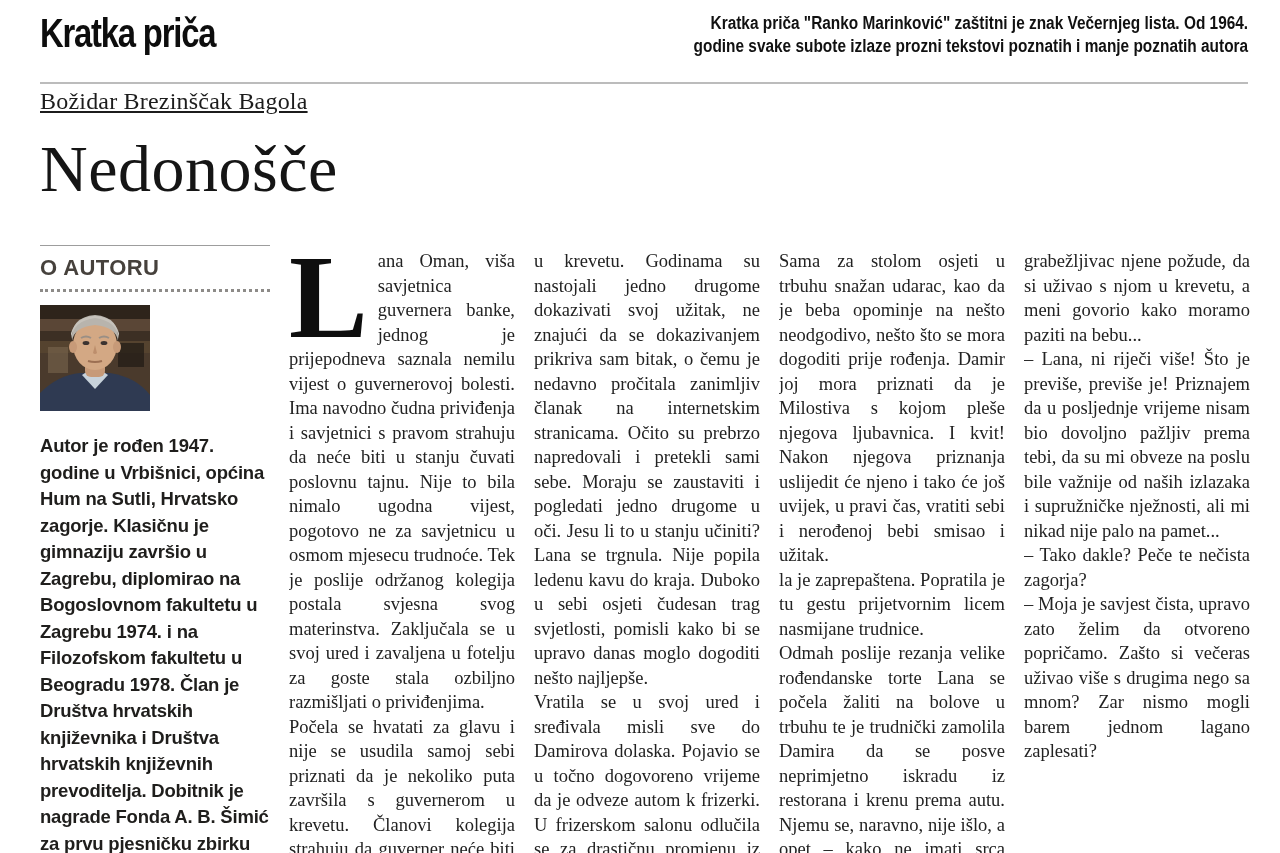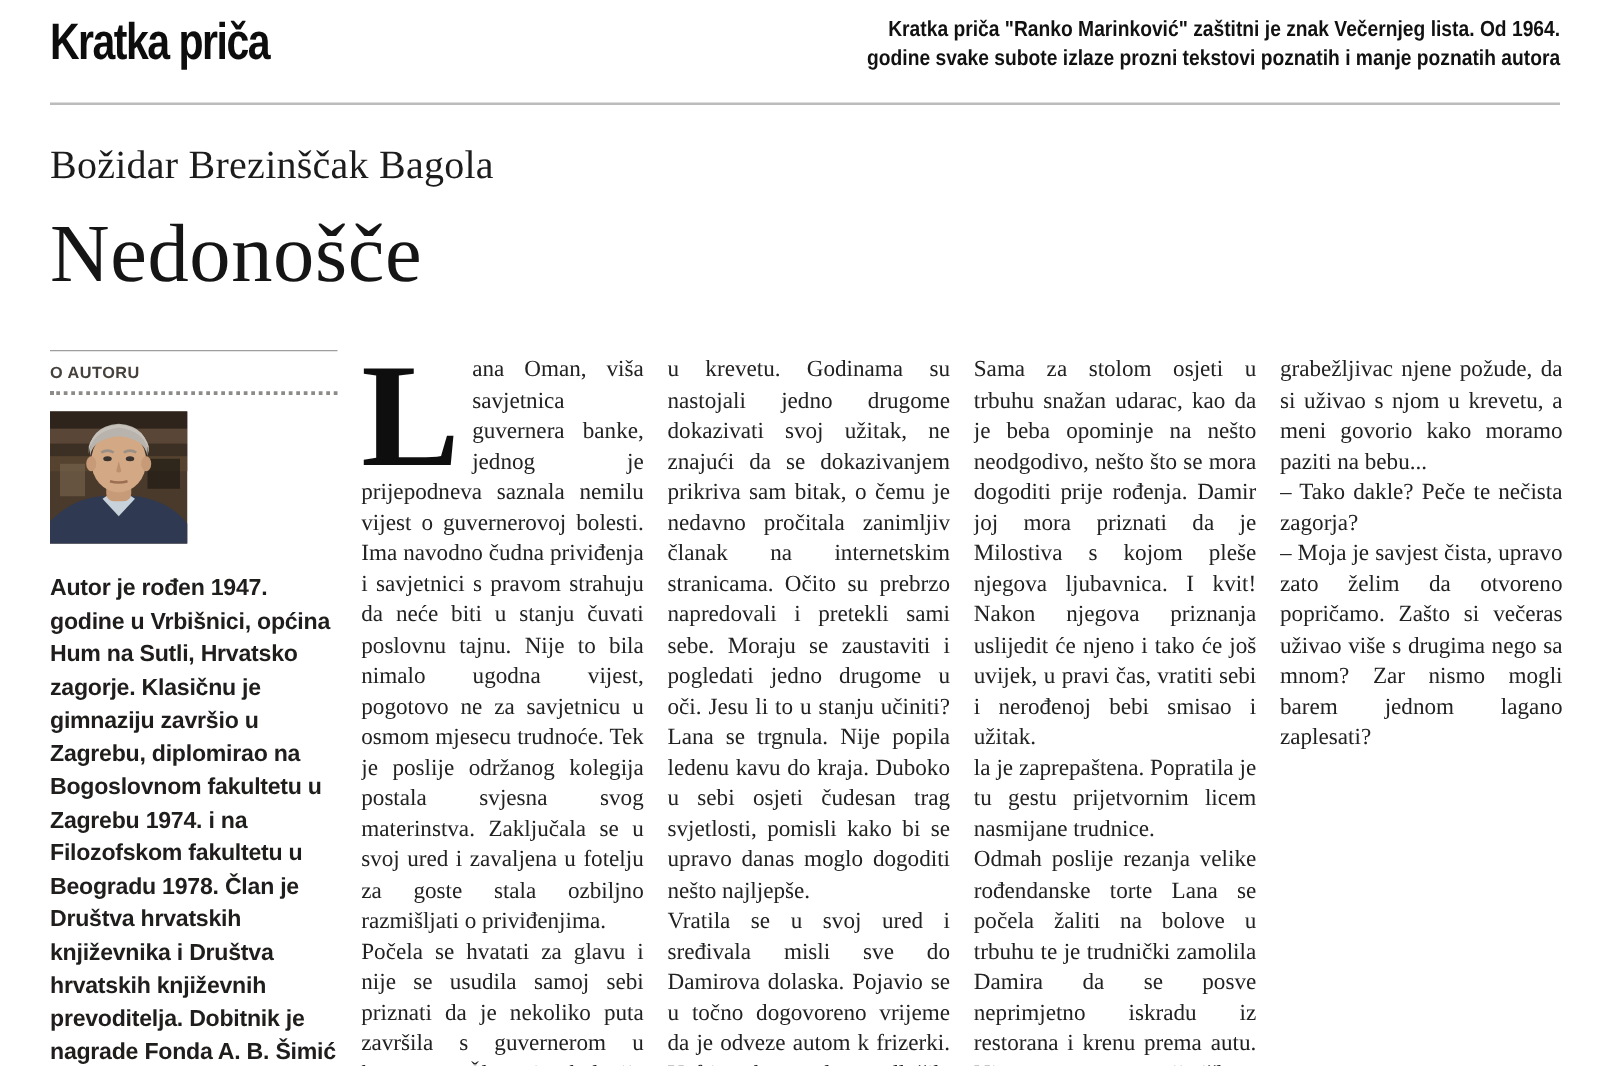--- a/index.html
+++ b/index.html
@@ -40,24 +40,25 @@
     white-space: nowrap;
     margin-top: 2px;
   }
   .header-rule {
     height: 2px; background: #bcbcbc;
     margin: 24px 32px 0 40px;
   }
 
   
   .byline {
-    font-size: 32px;
+    font-size: 24px;
     color: #1c1c1c;
-    margin: 29px 40px 0 40px;
+    margin: 4px 40px 0 40px;
     letter-spacing: 0.2px;
+    text-decoration: underline;
   }
   .story-title {
     font-size: 66px;
     color: #151515;
     margin: 16px 40px 0 40px;
     letter-spacing: 0.5px;
     font-weight: 400;
   }
 
   
@@ -69,21 +70,21 @@
     height: 620px;
     overflow: hidden;
   }
 
   
   .sidebar { padding-top: 0; }
   .sidebar-rule { height: 1px; background: #9d9d9d; }
   .sidebar-heading {
     font-family: "Liberation Sans", sans-serif;
     font-weight: 900;
-    font-size: 13px;
+    font-size: 22px;
     letter-spacing: 0.4px;
     color: #46413c;
     padding: 9px 0 8px 0;
   }
   .dotted-rule {
     border-bottom: 3px dotted #8d8b88;
     height: 0;
     margin-bottom: 13px;
   }
   .author-photo {
@@ -191,18 +192,19 @@
       </div>
 
     <div class="col">
         <p>Sama za stolom osjeti u trbuhu snažan udarac, kao da je beba opominje na nešto neodgodivo, nešto što se mora dogoditi prije rođenja. Damir joj mora priznati da je Milostiva s kojom pleše njegova ljubavnica. I kvit! Nakon njegova priznanja uslijedit će njeno i tako će još uvijek, u pravi čas, vratiti sebi i nerođenoj bebi smisao i užitak.</p>
         <p>la je zaprepaštena. Popratila je tu gestu prijetvornim licem nasmijane trudnice.</p>
         <p>Odmah poslije rezanja velike rođendanske torte Lana se počela žaliti na bolove u trbuhu te je trudnički zamolila Damira da se posve neprimjetno iskradu iz restorana i krenu prema autu. Njemu se, naravno, nije išlo, a opet – kako ne imati srca prema trudnici na kojoj su mu poznanici i partneri s pravom zavidjeli. Em je lijepa, em sposobna! Nisu mu to trebali ponavljati, uvijek je toga bio svjestan.</p>
       </div>
 
     <div class="col">
         <p>grabežljivac njene požude, da si uživao s njom u krevetu, a meni govorio kako moramo paziti na bebu...</p>
+        <p>– Lana, ni riječi više! Što je previše, previše je! Priznajem da u posljednje vrijeme nisam bio dovoljno pažljiv prema tebi, da su mi obveze na poslu bile važnije od naših izlazaka i supružničke nježnosti, ali mi nikad nije palo na pamet...</p>
         <p>– Tako dakle? Peče te nečista zagorja?</p>
         <p>– Moja je savjest čista, upravo zato želim da otvoreno popričamo. Zašto si večeras uživao više s drugima nego sa mnom? Zar nismo mogli barem jednom lagano zaplesati?</p>
       </div>
 
   </div>
 </div>
 
 </body></html>

